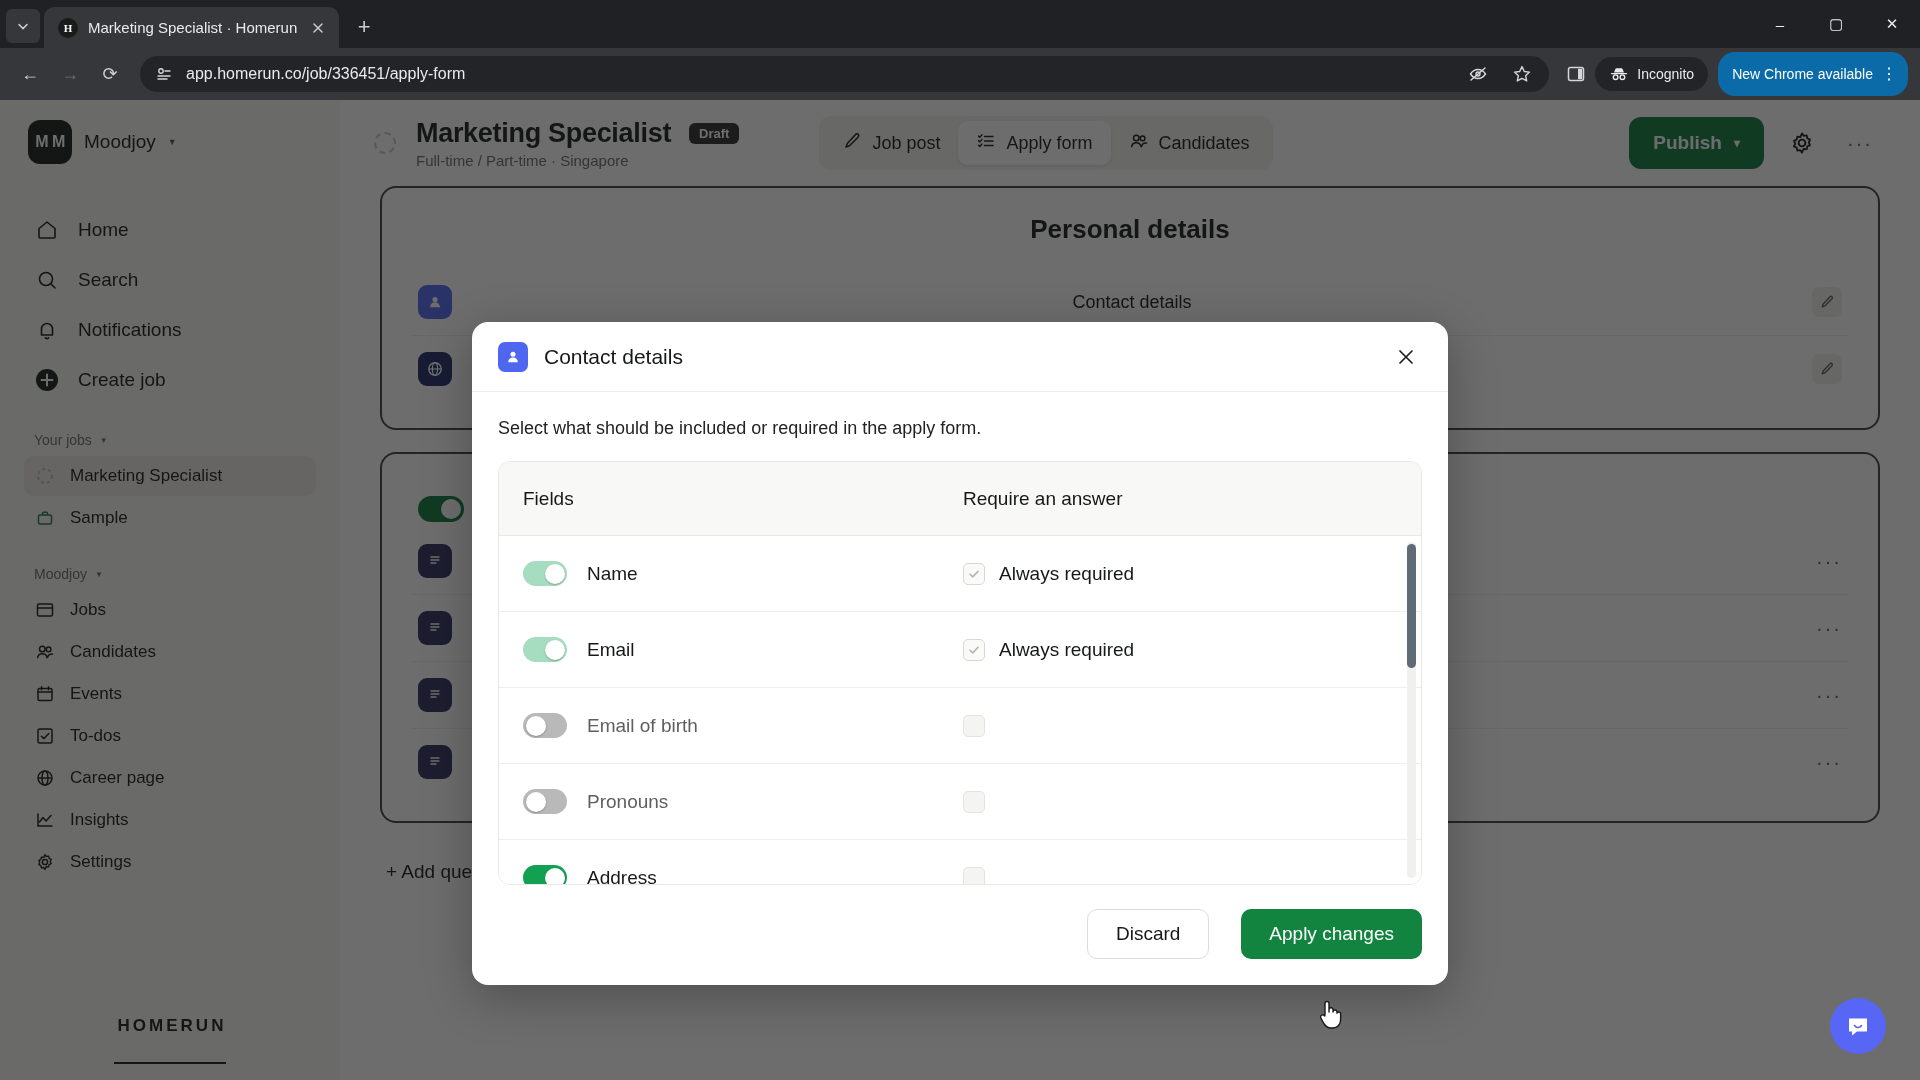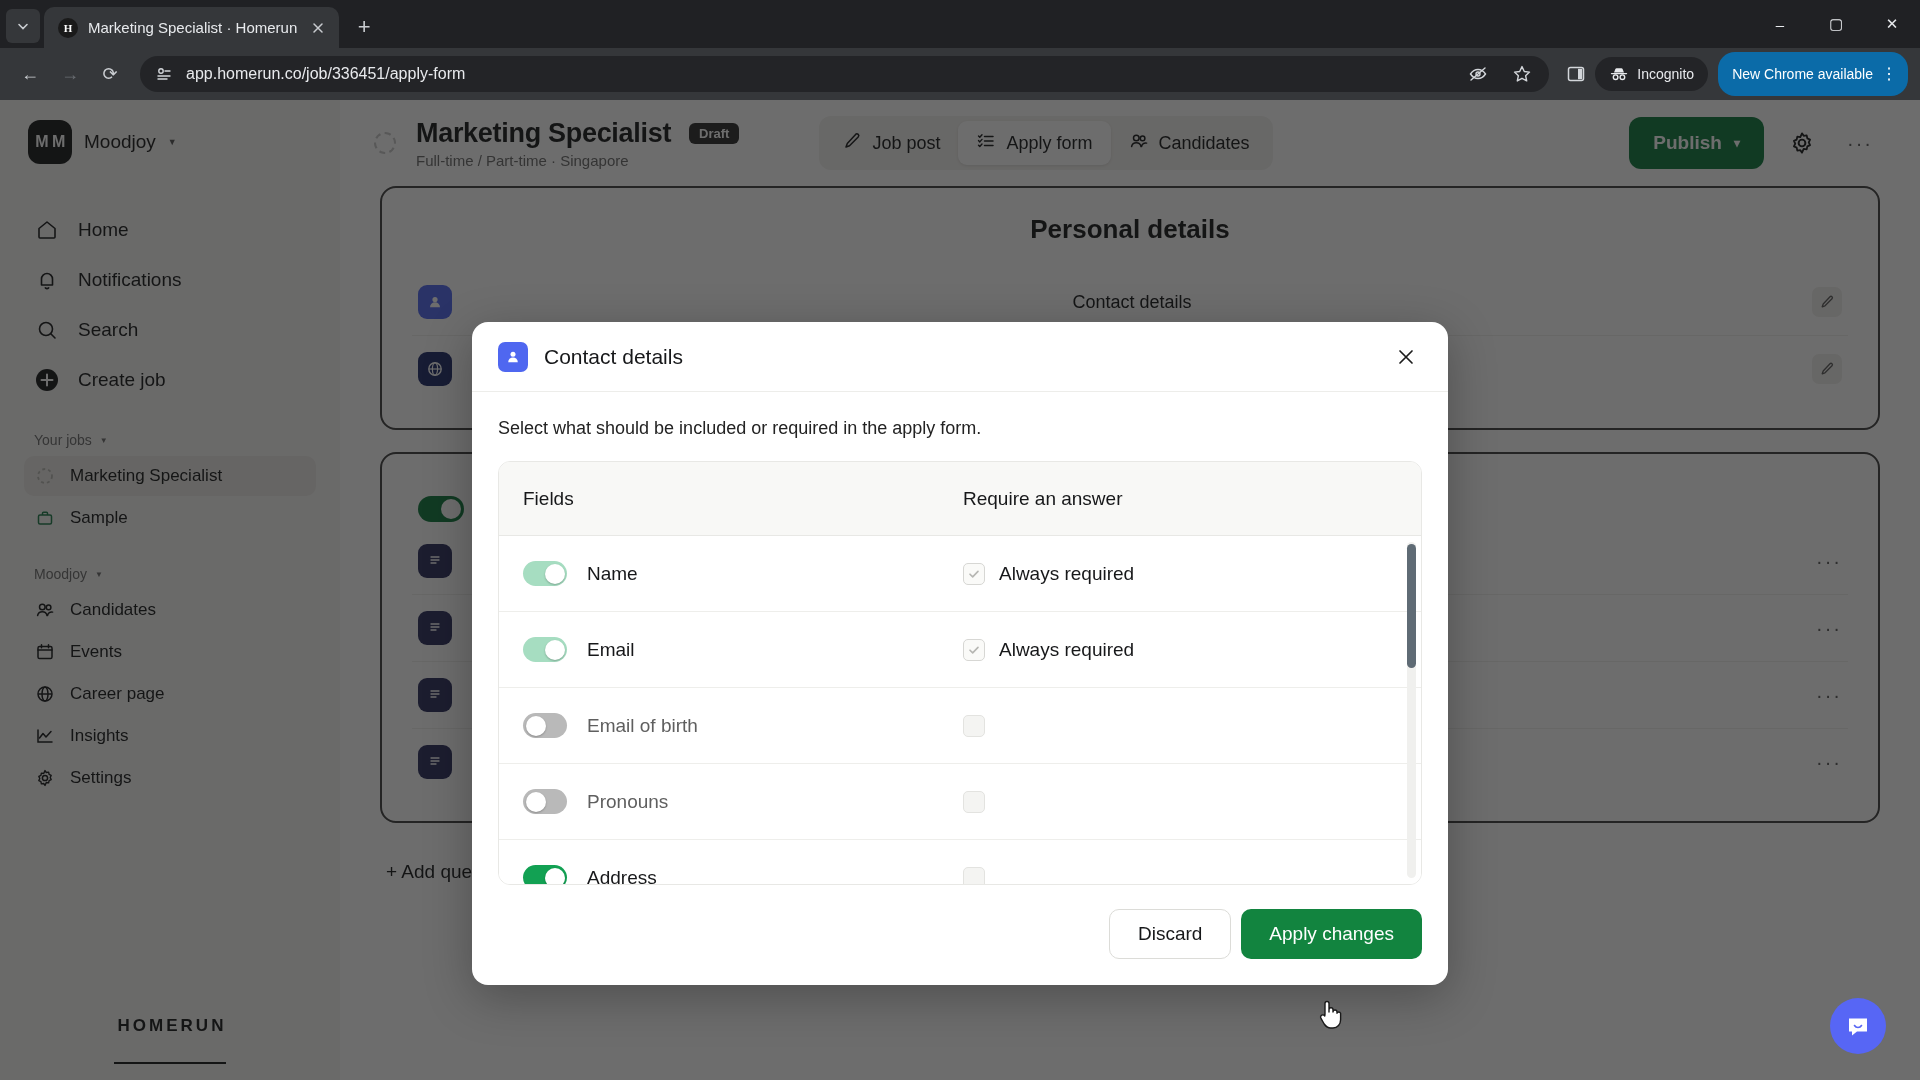--- a/index.html
+++ b/index.html
@@ -252,21 +252,21 @@
   .req-text { font-size:19px; color:#17181a; }
   .scrollbar-track {
     position:absolute; right:5px; top:6px; width:9px; bottom:6px;
     background:#f0f0ee; border-radius:5px;
   }
   .scrollbar-thumb {
     position:absolute; right:5px; top:8px; width:9px; height:124px;
     background:#5f6b75; border-radius:5px;
   }
   .modal-foot {
-    display:flex; justify-content:flex-end; align-items:center; gap:10px;
+    display:flex; justify-content:flex-end; align-items:center; gap:32px;
     padding: 24px 26px 26px 26px;
   }
   .btn-discard {
     height:50px; padding:0 28px; border-radius:10px; border:1px solid #dcdcd8;
     background:#fff; font-size:19px; color:#17181a; display:flex; align-items:center;
   }
   .btn-apply {
     height:50px; padding:0 28px; border-radius:10px; background:#12843f;
     font-size:19px; color:#fff; display:flex; align-items:center; position:relative;
   }
@@ -361,34 +361,34 @@
       <span class="nav-icon">
         <svg width="24" height="24" viewBox="0 0 24 24">
             <path d="M4 10.5 12 4l8 6.5V19a1 1 0 0 1-1 1H5a1 1 0 0 1-1-1z" stroke="#17181a" stroke-width="1.6" fill="none" stroke-linejoin="round"></path>
           </svg>
       </span>
       <span>Home</span>
     </div>
     <div class="nav-item">
       <span class="nav-icon">
         <svg width="24" height="24" viewBox="0 0 24 24">
-            <path d="M6.5 17V11a5.5 5.5 0 0 1 11 0v6z" stroke="#17181a" stroke-width="1.6" fill="none" stroke-linejoin="round"></path>
-            <path d="M10 19.3a2.2 2.2 0 0 0 4 0" stroke="#17181a" stroke-width="1.6" fill="none"></path>
-          </svg>
-      </span>
-      <span>Notifications</span>
+            <circle cx="11" cy="11" r="6.5" stroke="#17181a" stroke-width="1.6" fill="none"></circle>
+            <path d="M15.8 15.8 20 20" stroke="#17181a" stroke-width="1.6" stroke-linecap="round"></path>
+          </svg>
+      </span>
+      <span>Search</span>
     </div>
     <div class="nav-item">
       <span class="nav-icon">
         <svg width="24" height="24" viewBox="0 0 24 24">
-            <circle cx="11" cy="11" r="6.5" stroke="#17181a" stroke-width="1.6" fill="none"></circle>
-            <path d="M15.8 15.8 20 20" stroke="#17181a" stroke-width="1.6" stroke-linecap="round"></path>
-          </svg>
-      </span>
-      <span>Search</span>
+            <path d="M6.5 17V11a5.5 5.5 0 0 1 11 0v6z" stroke="#17181a" stroke-width="1.6" fill="none" stroke-linejoin="round"></path>
+            <path d="M10 19.3a2.2 2.2 0 0 0 4 0" stroke="#17181a" stroke-width="1.6" fill="none"></path>
+          </svg>
+      </span>
+      <span>Notifications</span>
     </div>
     <div class="nav-item">
       <span class="nav-icon">
         <svg width="26" height="26" viewBox="0 0 26 26">
             <circle cx="13" cy="13" r="11" fill="#17181a"></circle>
             <path d="M13 7.5v11 M7.5 13h11" stroke="#fff" stroke-width="2" stroke-linecap="round"></path>
           </svg>
       </span>
       <span>Create job</span>
     </div>
@@ -415,35 +415,53 @@
       <span>Sample</span>
     </div>
 
     <div class="section-label">
       <span>Moodjoy</span>
       <span style="font-size:8px">▼</span>
     </div>
     <div class="nav-item small">
       <span class="nav-icon small">
         <svg width="20" height="20" viewBox="0 0 20 20">
+            <rect x="2.5" y="4" width="15" height="12" rx="1.6" stroke="#17181a" stroke-width="1.5" fill="none"></rect>
+            <path d="M2.5 8h15" stroke="#17181a" stroke-width="1.5"></path>
+          </svg>
+      </span>
+      <span>Jobs</span>
+    </div>
+    <div class="nav-item small">
+      <span class="nav-icon small">
+        <svg width="20" height="20" viewBox="0 0 20 20">
             <circle cx="7.3" cy="7" r="2.8" stroke="#17181a" stroke-width="1.5" fill="none"></circle>
             <circle cx="13.6" cy="7.4" r="2.3" stroke="#17181a" stroke-width="1.5" fill="none"></circle>
             <path d="M2.6 15.5a4.8 4.8 0 0 1 9.4 0 M12.6 15.5a4 4 0 0 1 5-3.4" stroke="#17181a" stroke-width="1.5" fill="none" stroke-linecap="round"></path>
           </svg>
       </span>
       <span>Candidates</span>
     </div>
     <div class="nav-item small">
       <span class="nav-icon small">
         <svg width="20" height="20" viewBox="0 0 20 20">
             <rect x="3" y="4.5" width="14" height="12" rx="1.6" stroke="#17181a" stroke-width="1.5" fill="none"></rect>
             <path d="M3 8h14 M6.5 2.8v3 M13.5 2.8v3" stroke="#17181a" stroke-width="1.5" stroke-linecap="round"></path>
           </svg>
       </span>
       <span>Events</span>
+    </div>
+    <div class="nav-item small">
+      <span class="nav-icon small">
+        <svg width="20" height="20" viewBox="0 0 20 20">
+            <rect x="3" y="3" width="14" height="14" rx="2" stroke="#17181a" stroke-width="1.5" fill="none"></rect>
+            <path d="M6.4 10.2 9 12.6 13.8 7.6" stroke="#17181a" stroke-width="1.5" fill="none" stroke-linecap="round" stroke-linejoin="round"></path>
+          </svg>
+      </span>
+      <span>To-dos</span>
     </div>
     <div class="nav-item small">
       <span class="nav-icon small">
         <svg width="20" height="20" viewBox="0 0 20 20">
             <circle cx="10" cy="10" r="7" stroke="#17181a" stroke-width="1.5" fill="none"></circle>
             <ellipse cx="10" cy="10" rx="3" ry="7" stroke="#17181a" stroke-width="1.5" fill="none"></ellipse>
             <path d="M3.2 10h13.6" stroke="#17181a" stroke-width="1.5"></path>
           </svg>
       </span>
       <span>Career page</span>

